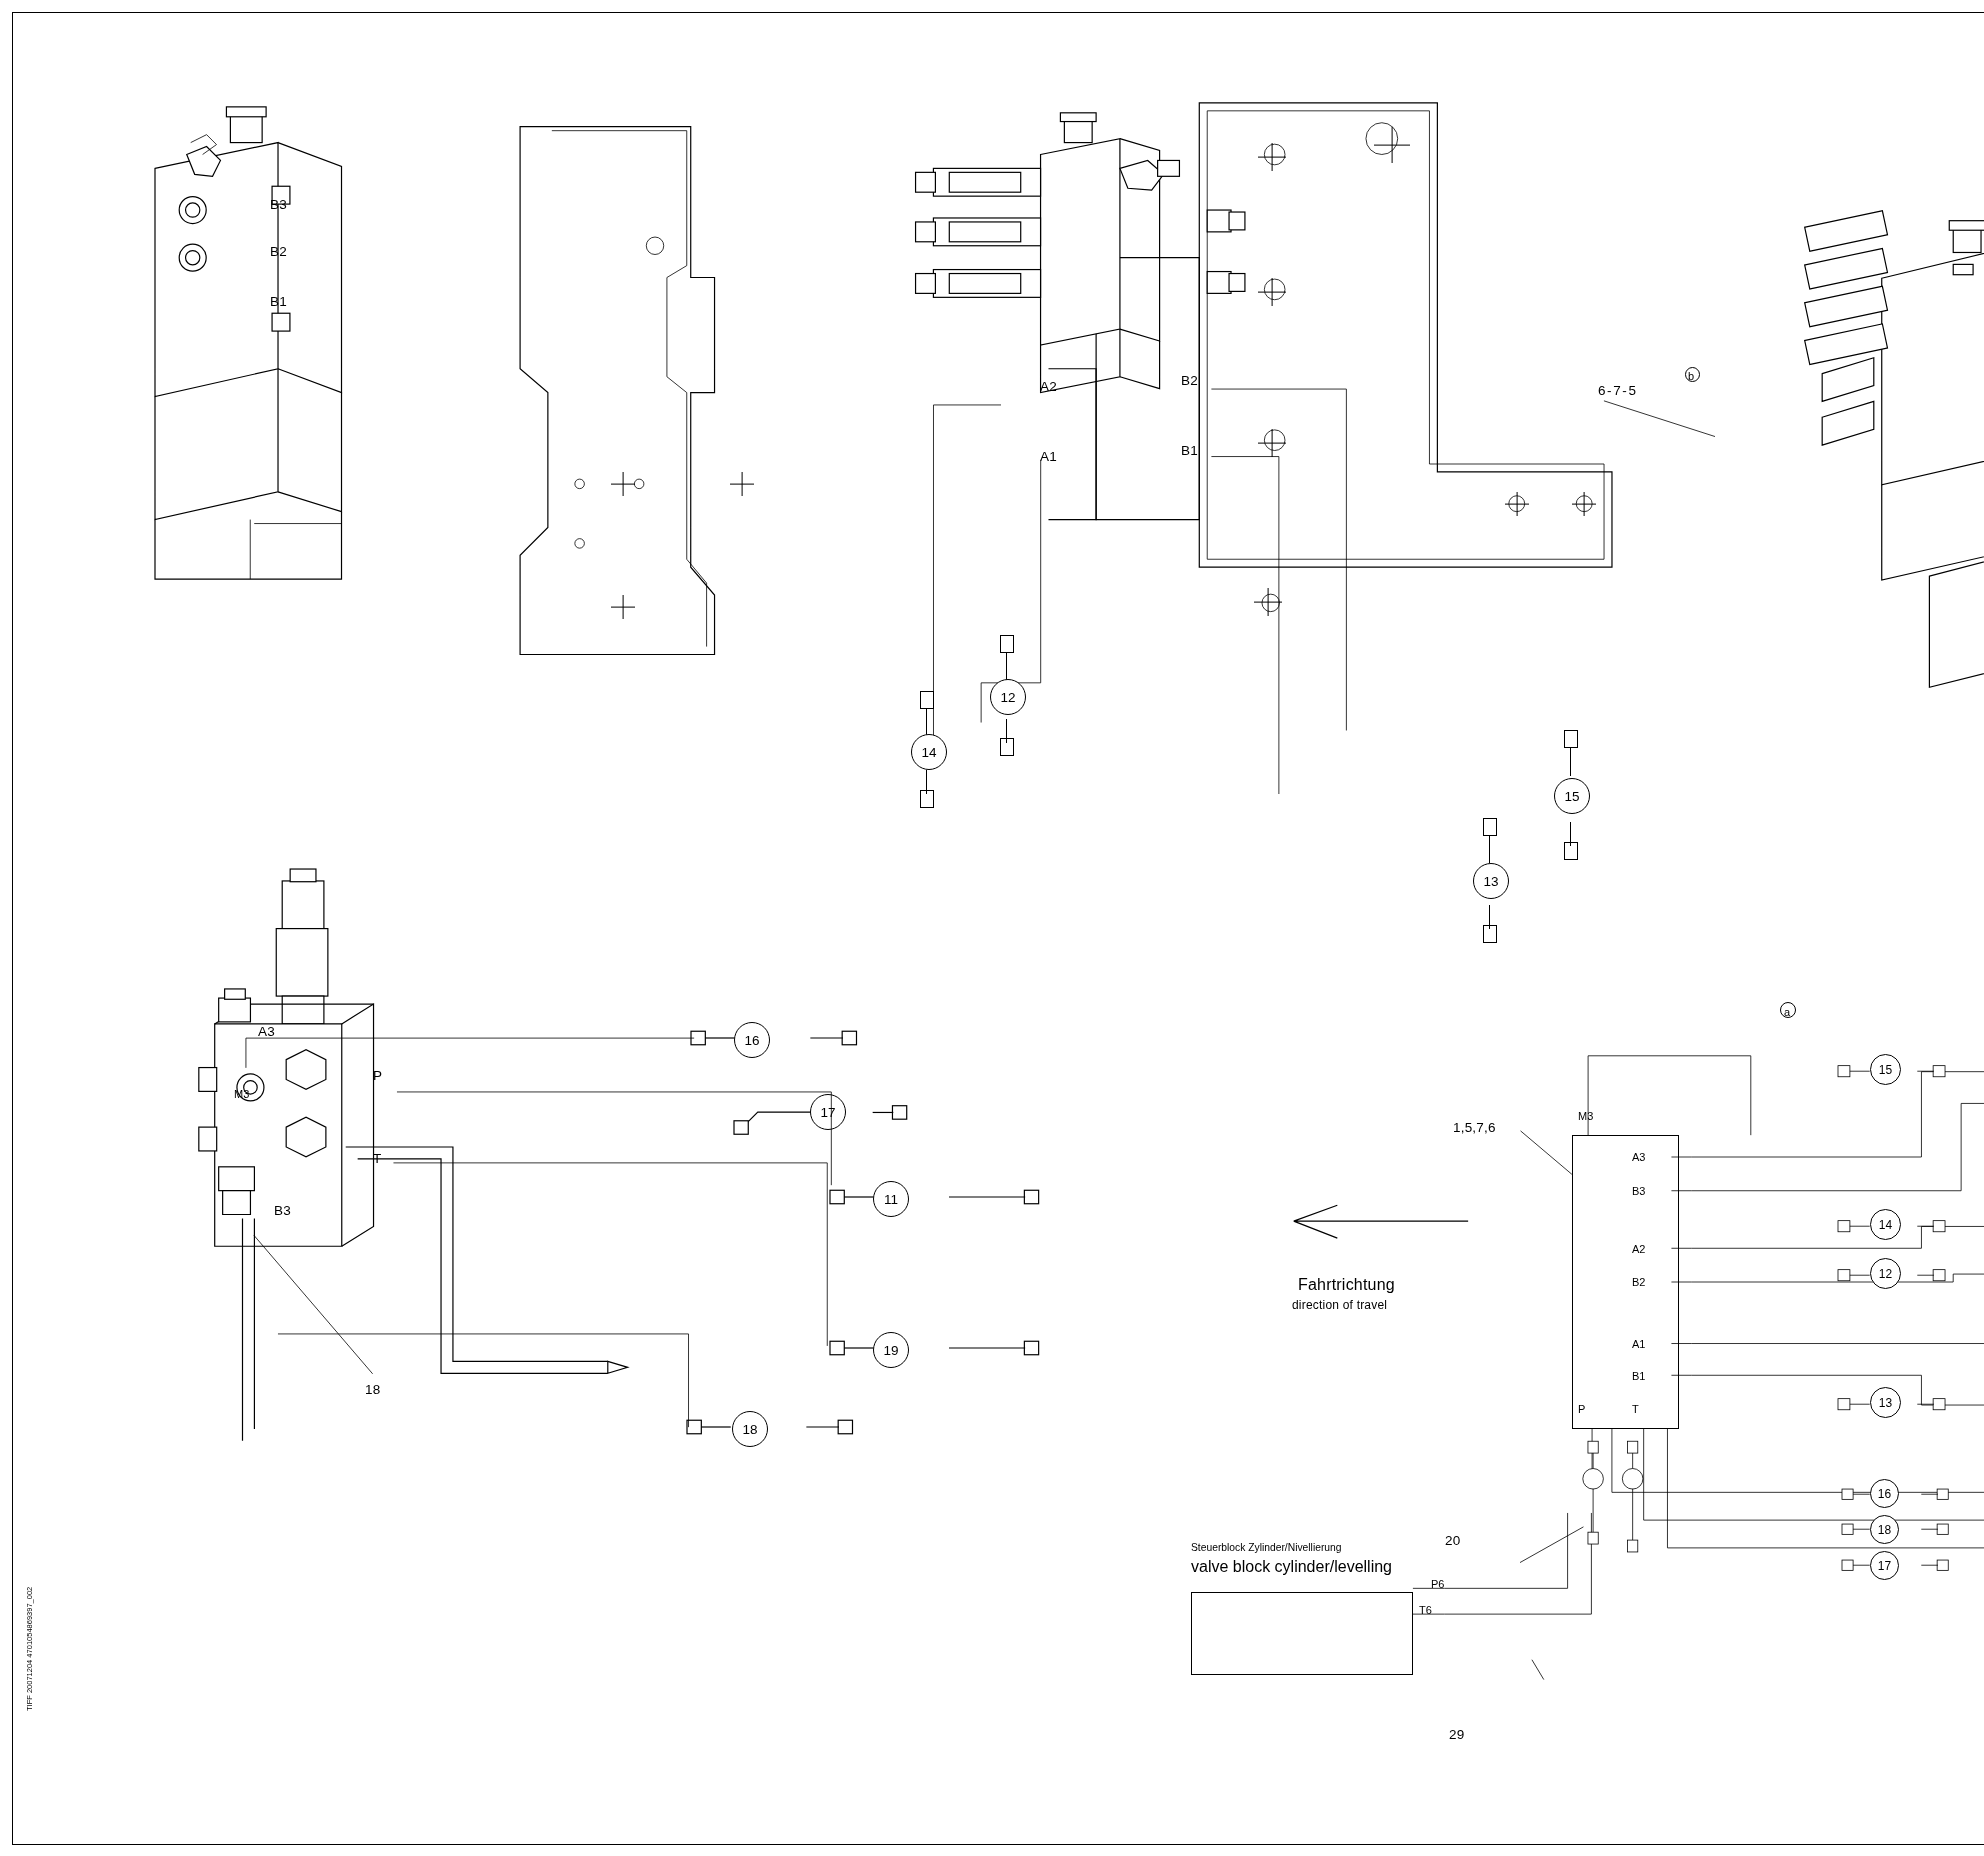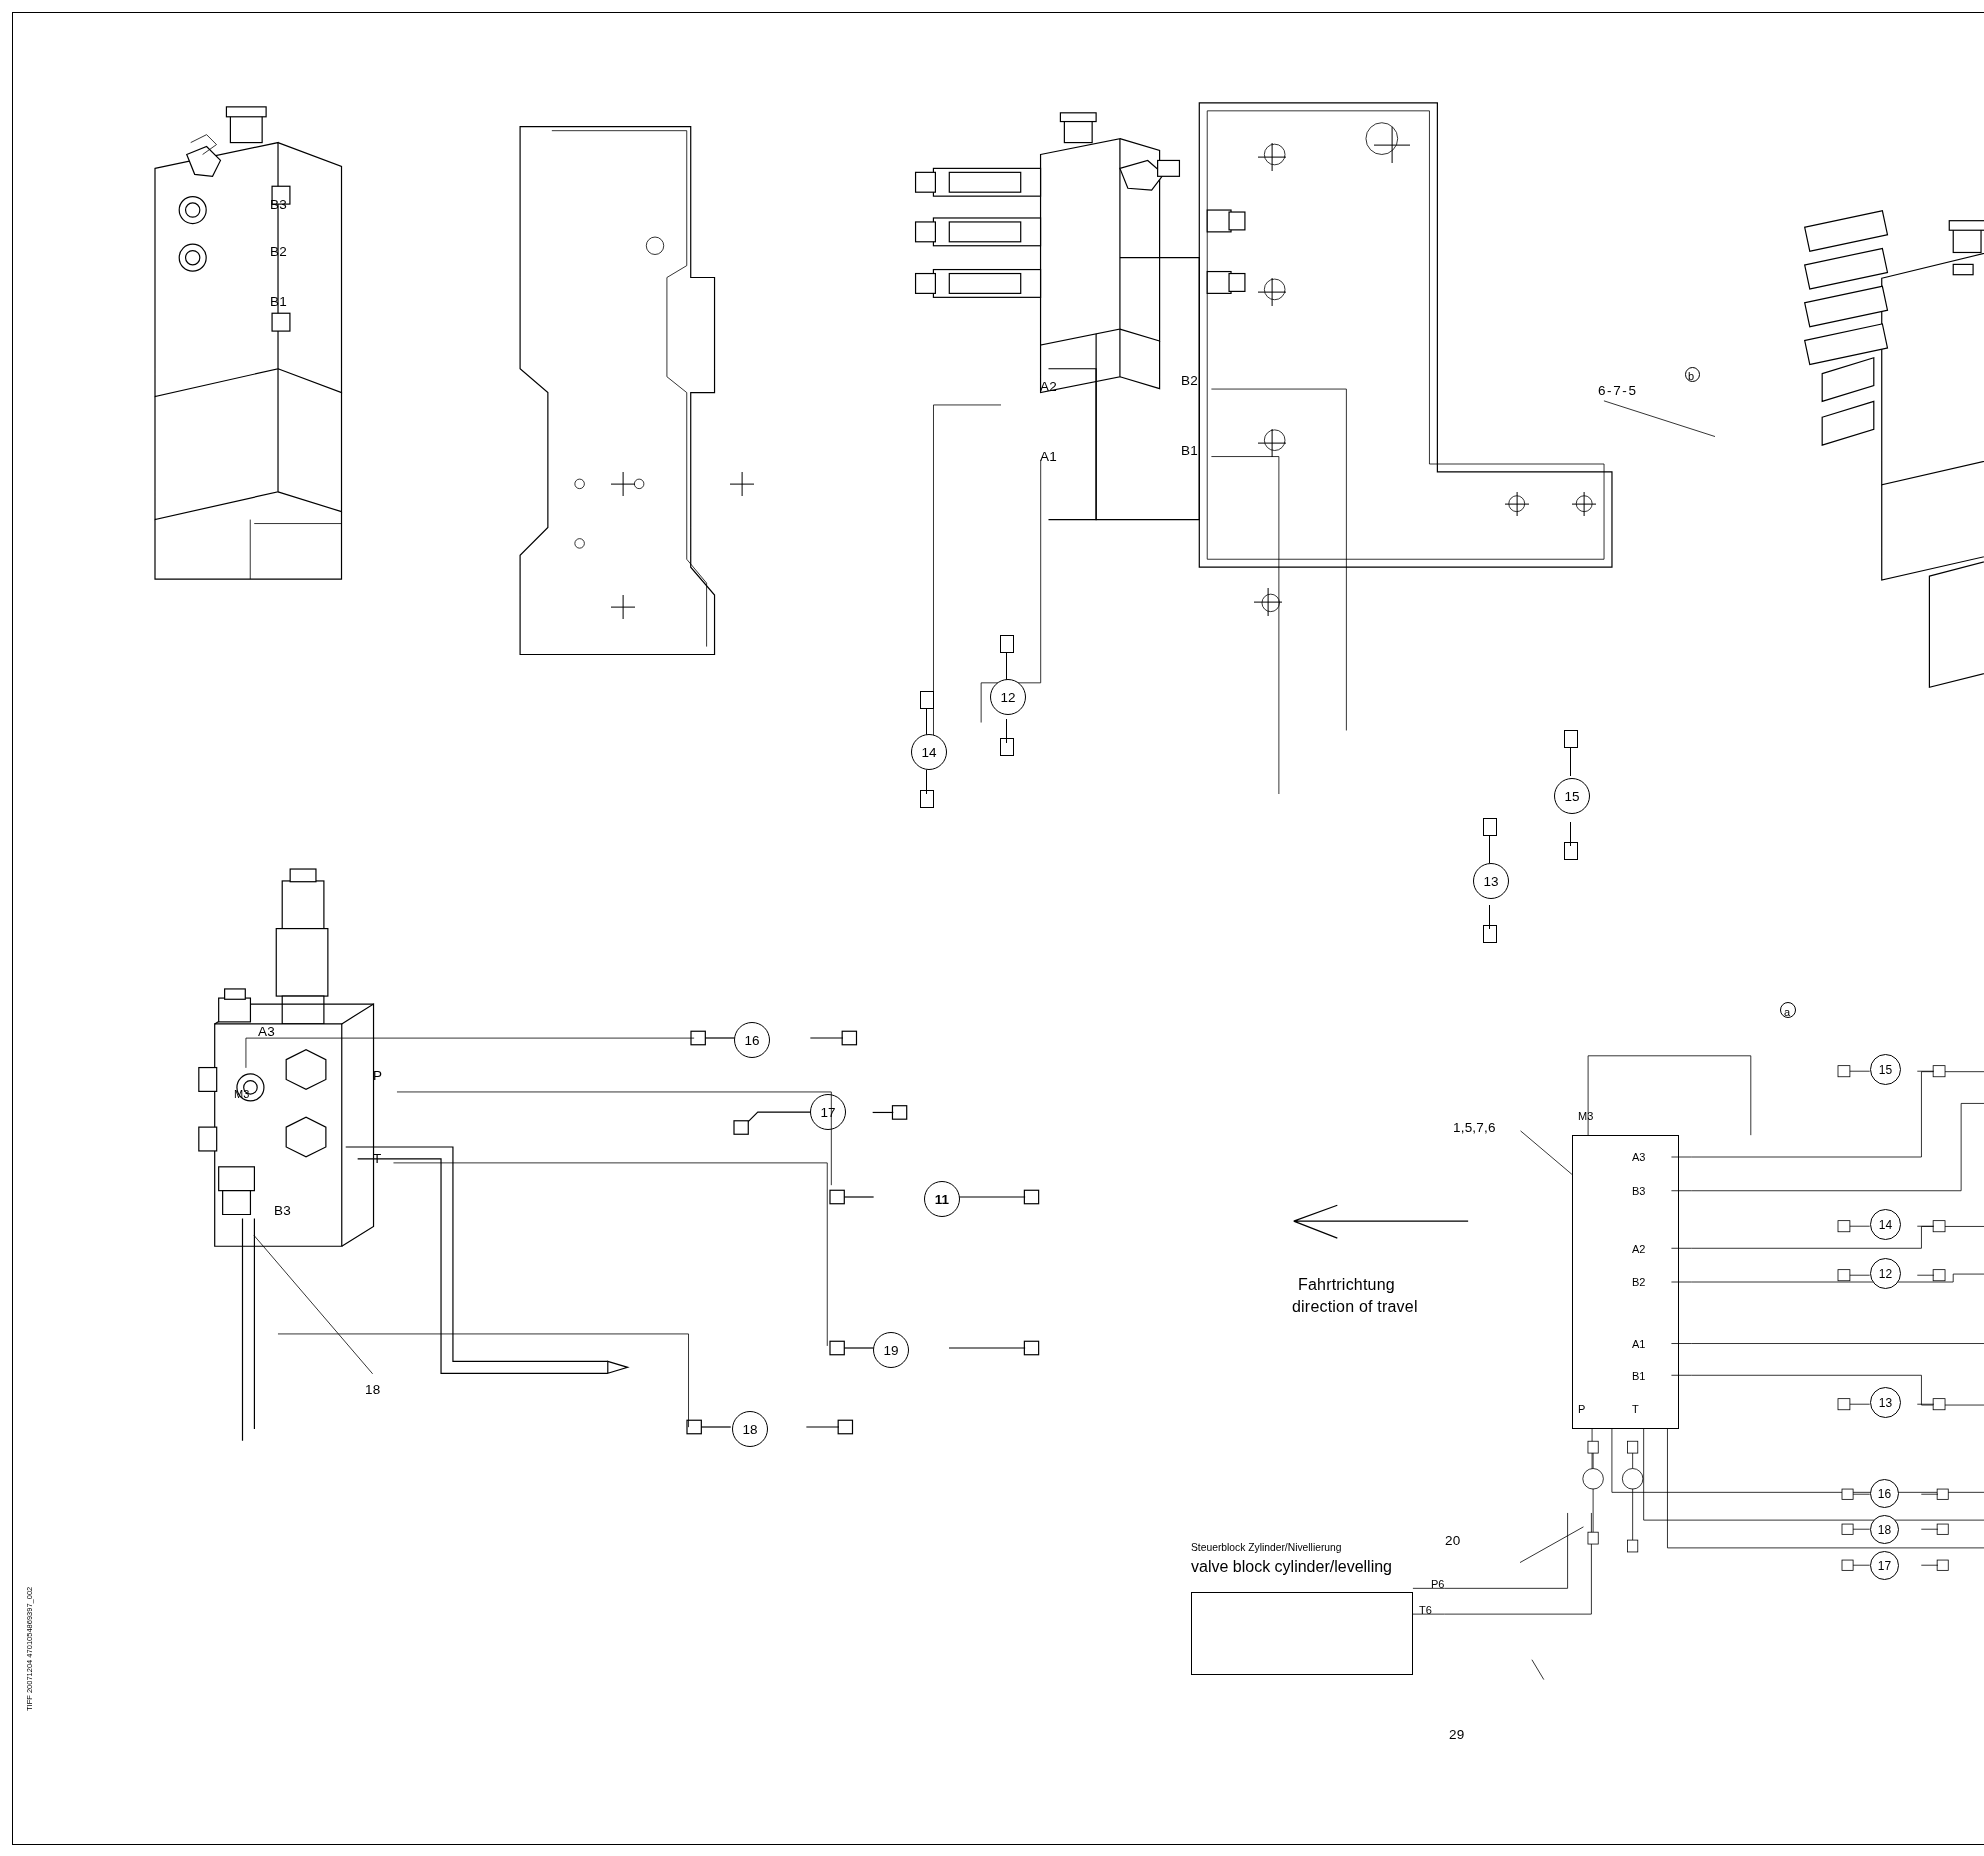--- a/index.html
+++ b/index.html
@@ -281,21 +281,21 @@
     <div class="balloon" style="left:810px;top:1094px;width:34px;height:34px;">17</div>
   </div>
 
   <div>
     <svg width="238" height="28" style="left:830px;top:1183px;" viewBox="0 0 600 70">
       <rect class="fillwhite" x="0" y="18" width="36" height="34"></rect>
       <line class="edge" x1="36" y1="35" x2="110" y2="35"></line>
       <rect class="fillwhite" x="490" y="18" width="36" height="34"></rect>
       <line class="edge" x1="300" y1="35" x2="492" y2="35"></line>
     </svg>
-    <div class="balloon" style="left:924px;top:1181px;width:34px;height:34px;font-weight:bold;">11</div>
+    <div class="balloon" style="left:873px;top:1181px;width:34px;height:34px;">11</div>
   </div>
   <svg width="476" height="131" style="left:393px;top:1080px;" viewBox="0 0 1200 330">
     <path class="edge2" d="M10,30 L1105,30 L1105,265"></path>
   </svg>
 
   <div>
     <svg width="238" height="28" style="left:830px;top:1334px;" viewBox="0 0 600 70">
       <rect class="fillwhite" x="0" y="18" width="36" height="34"></rect>
       <line class="edge" x1="36" y1="35" x2="110" y2="35"></line>
       <rect class="fillwhite" x="490" y="18" width="36" height="34"></rect>
@@ -318,21 +318,21 @@
   </div>
   <svg width="476" height="119" style="left:274px;top:1326px;" viewBox="0 0 1200 300">
     <path class="edge2" d="M10,20 L1045,20 L1045,255"></path>
   </svg>
 
   <div>
     <svg width="222" height="52" style="left:1262px;top:1203px;" viewBox="0 0 560 130">
       <path class="edge" d="M80,45 L520,45 M80,45 L190,5 M80,45 L190,88"></path>
     </svg>
     <div class="txt lbl" style="left:1298px;top:1276px;font-size:16px;">Fahrtrichtung</div>
-    <div class="txt lbl" style="left:1292px;top:1298px;font-size:16px;">direction of travel</div>
+    <div class="txt lbl" style="left:1292px;top:1298px;font-size:12px;">direction of travel</div>
   </div>
 
   <div class="circ" style="left:1780px;top:1002px;width:16px;height:16px;"></div>
   <div class="txt lbl-sm" style="left:1784px;top:1006px;">a</div>
 
   <div class="txt lbl" style="left:1453px;top:1120px;">1,5,7,6</div>
   <svg width="159" height="71" style="left:1516px;top:1123px;" viewBox="0 0 400 180">
     <path class="edge2" d="M10,20 L140,130"></path>
   </svg>
 

